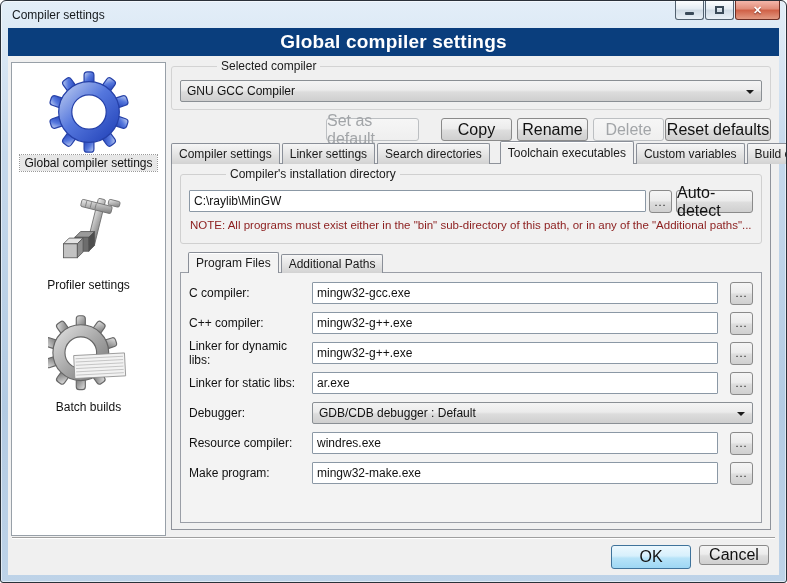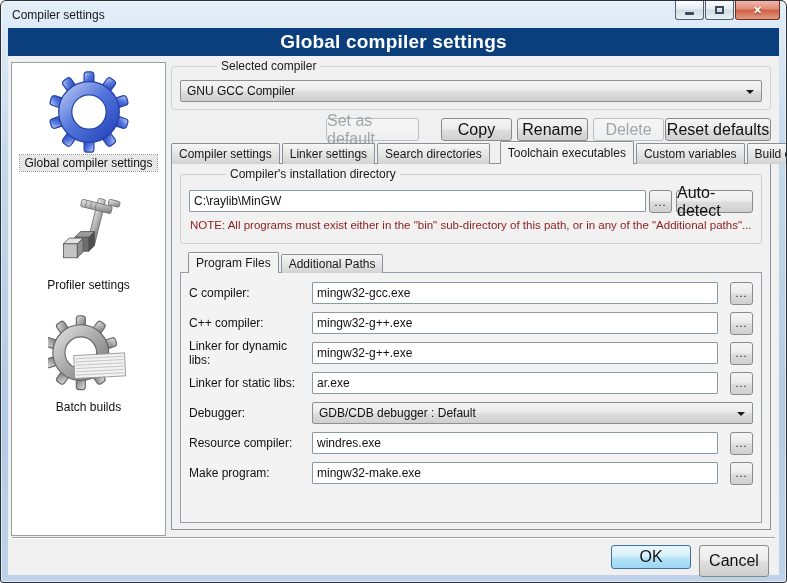--- a/index.html
+++ b/index.html
@@ -146,21 +146,21 @@
   
   .separator{
     position:absolute; left:4px; right:4px; top:481px; height:2px;
     border-top:1px solid #9f9f9f; border-bottom:1px solid #ffffff;
   }
   .btn-ok{
     position:absolute; left:603px; top:489px; width:80px; height:24px;
     border-color:#3f739b;
     background:linear-gradient(#ecf8fe,#d7f0fc 45%,#b7e3f8 55%,#9ed7f4);
   }
-  .btn-cancel{ position:absolute; left:691px; top:489px; width:70px; height:32px; }
+  .btn-cancel{ position:absolute; left:691px; top:489px; width:70px; height:20px; }
 </style>
 </head>
 <body>
 
 <div class="window">
   <div class="titlebar">
     <span>Compiler settings</span>
   </div>
   <div class="caption-buttons">
     <div class="cap-btn">

